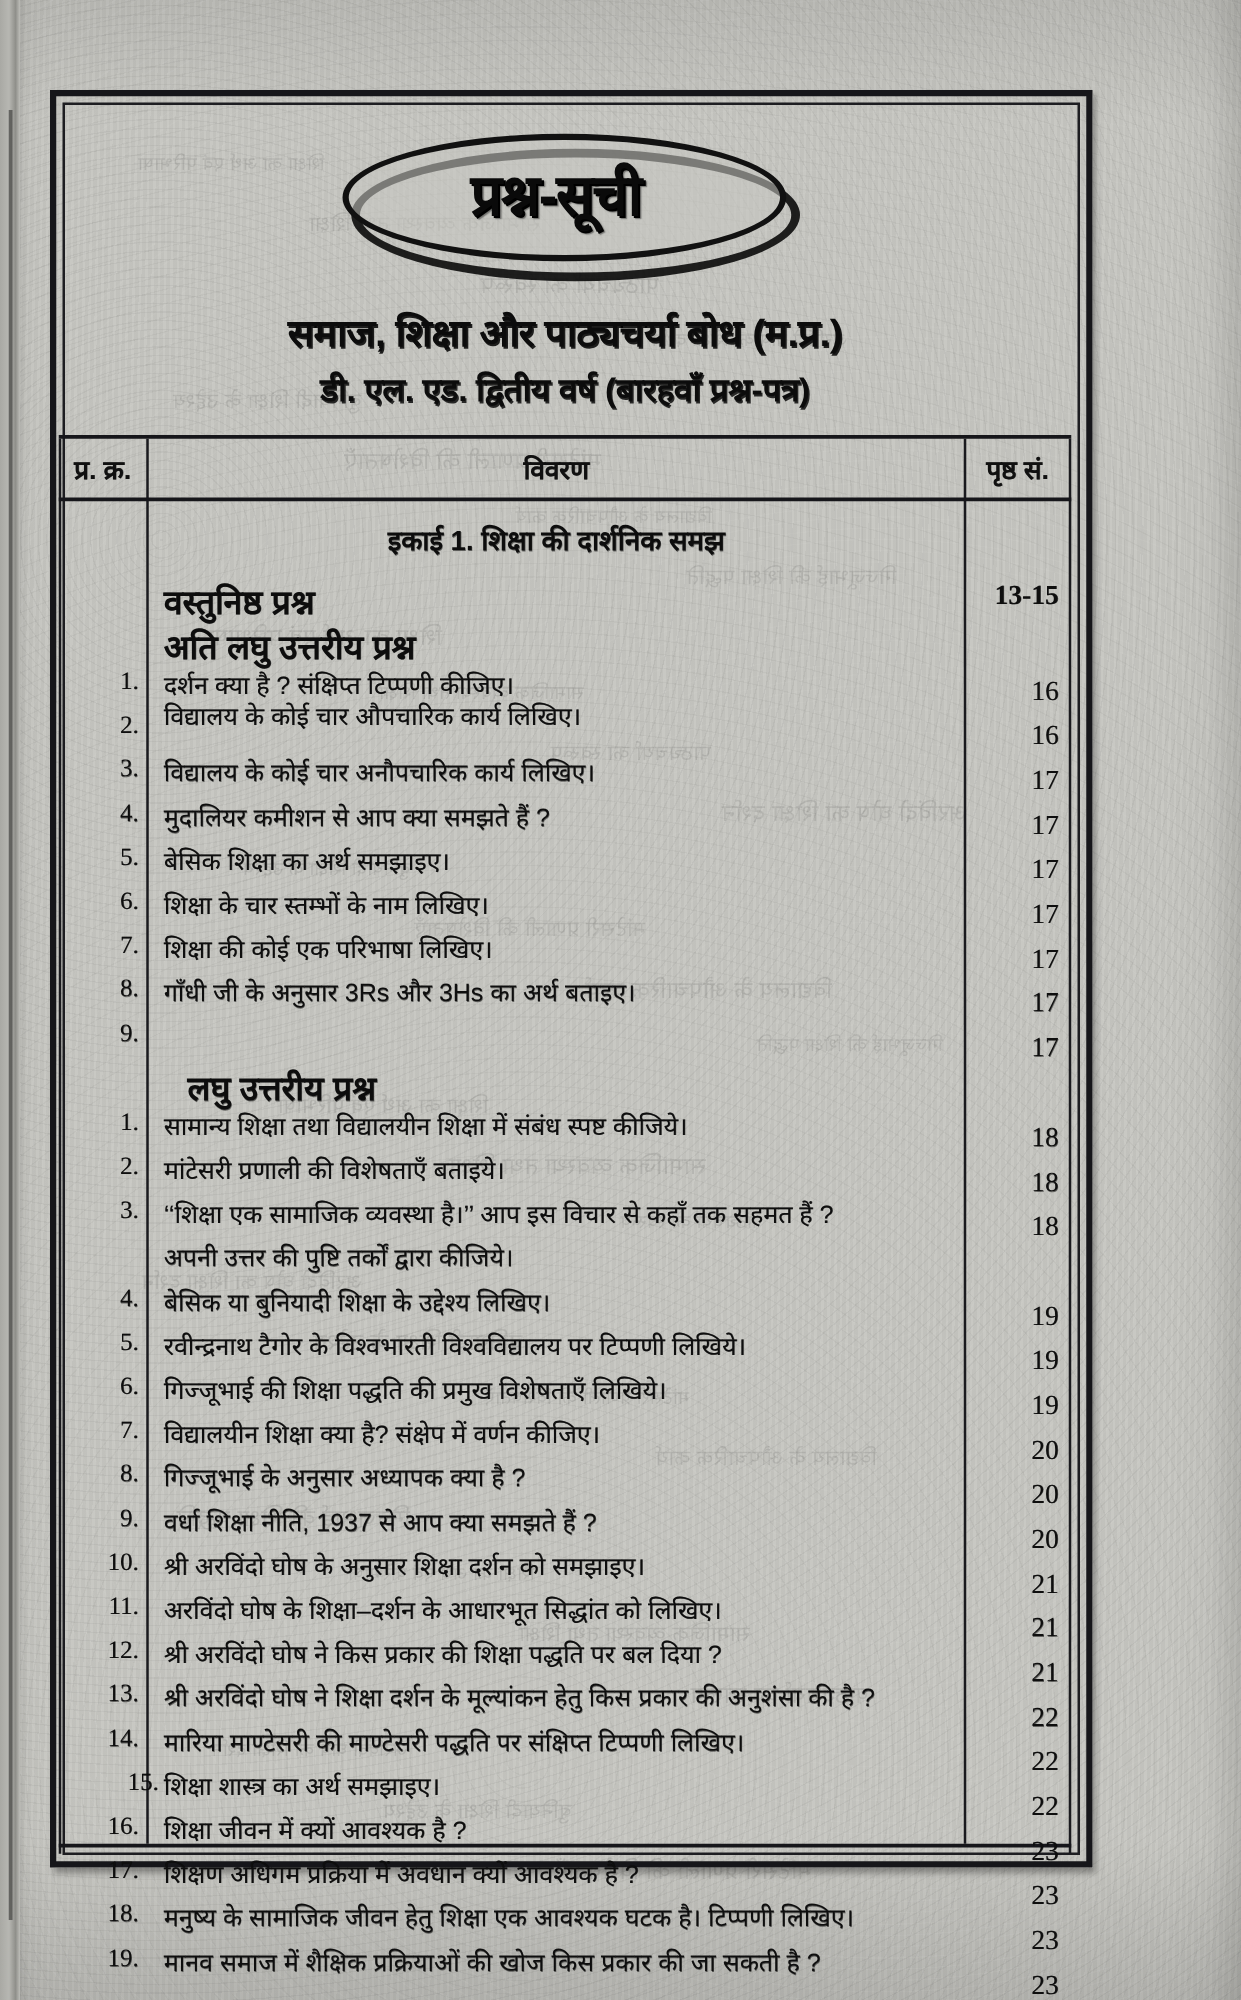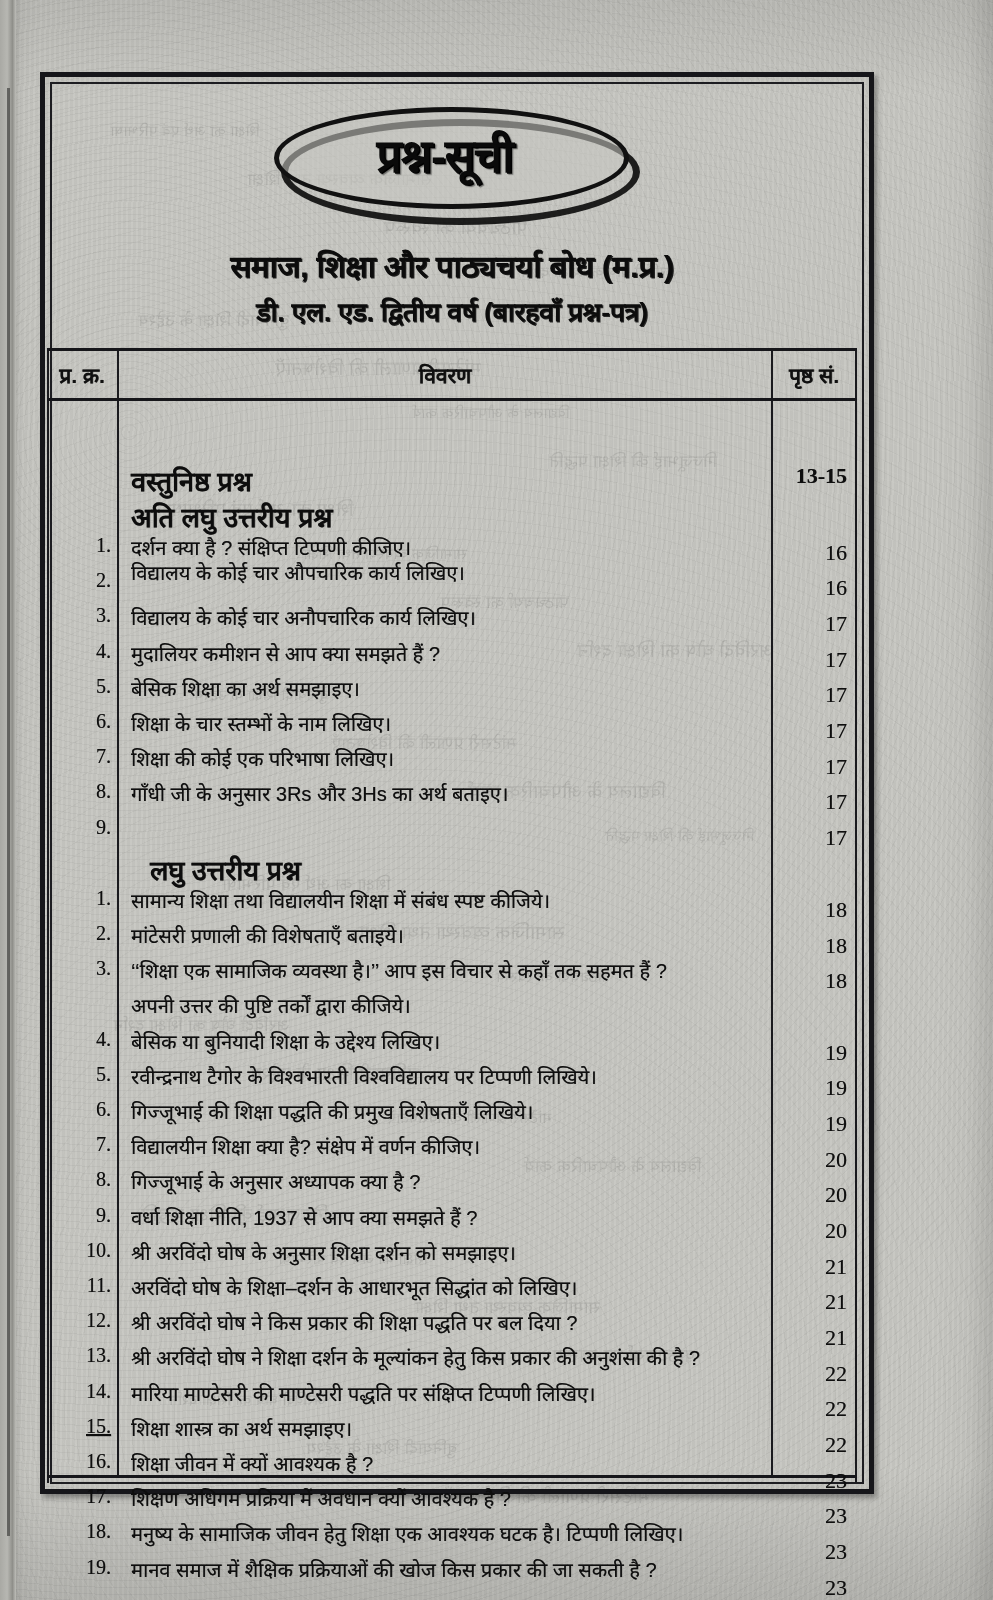--- a/index.html
+++ b/index.html
@@ -214,20 +214,21 @@
   <div class="col-rule" id="rule-page"></div>
   <div class="col-rule" id="rule-right"></div>
   <div id="head-rule"></div>
   <div id="bottom-rule"></div>
 
   <div class="thead" id="th-sno">प्र. क्र.</div>
   <div class="thead" id="th-desc">विवरण</div>
   <div class="thead" id="th-page">पृष्ठ सं.</div>
 
   <div id="rows">
+      <div class="unit-heading" style="top: 16px;">इकाई 1. शिक्षा की दार्शनिक समझ</div>
       <div class="section-heading" style="top: 62px;">वस्तुनिष्ठ प्रश्न</div>
       <div class="pg bold" style="top: 63px; left: 728px;">13-15</div>
       <div class="section-heading" style="top: 98px;">अति लघु उत्तरीय प्रश्न</div>
       <div class="q-num" style="top: 134px; left: 12px;">1.</div>
       <div class="q-text" style="top: 134px;">दर्शन क्या है ? संक्षिप्त टिप्पणी कीजिए।</div>
       <div class="pg" style="top: 139.745px; left: 728px;">16</div>
       <div class="q-num" style="top: 169.2px; left: 12px;">2.</div>
       <div class="q-text" style="top: 159px;">विद्यालय के कोई चार औपचारिक कार्य लिखिए।</div>
       <div class="pg" style="top: 175.404px; left: 728px;">16</div>
       <div class="q-num" style="top: 204.4px; left: 12px;">3.</div>
@@ -287,21 +288,21 @@
       <div class="pg" style="top: 889.382px; left: 728px;">21</div>
       <div class="q-num" style="top: 909.2px; left: 12px;">12.</div>
       <div class="q-text" style="top: 909.2px;">श्री अरविंदो घोष ने किस प्रकार की शिक्षा पद्धति पर बल दिया ?</div>
       <div class="pg" style="top: 925.041px; left: 728px;">21</div>
       <div class="q-num" style="top: 944.4px; left: 12px;">13.</div>
       <div class="q-text" style="top: 944.4px;">श्री अरविंदो घोष ने शिक्षा दर्शन के मूल्यांकन हेतु किस प्रकार की अनुशंसा की है ?</div>
       <div class="pg" style="top: 960.699px; left: 728px;">22</div>
       <div class="q-num" style="top: 979.6px; left: 12px;">14.</div>
       <div class="q-text" style="top: 979.6px;">मारिया माण्टेसरी की माण्टेसरी पद्धति पर संक्षिप्त टिप्पणी लिखिए।</div>
       <div class="pg" style="top: 996.358px; left: 728px;">22</div>
-      <div class="q-num" style="top: 1014.8px; left: 12px; text-decoration: underline;">15.</div>
+      <div class="q-num" style="top: 1014.8px; left: 28px;">15.</div>
       <div class="q-text" style="top: 1014.8px;">शिक्षा शास्त्र का अर्थ समझाइए।</div>
       <div class="pg" style="top: 1032.02px; left: 728px;">22</div>
       <div class="q-num" style="top: 1050px; left: 12px;">16.</div>
       <div class="q-text" style="top: 1050px;">शिक्षा जीवन में क्यों आवश्यक है ?</div>
       <div class="pg" style="top: 1067.67px; left: 728px;">23</div>
       <div class="q-num" style="top: 1085.2px; left: 12px;">17.</div>
       <div class="q-text" style="top: 1085.2px;">शिक्षण अधिगम प्रक्रिया में अवधान क्यों आवश्यक है ?</div>
       <div class="pg" style="top: 1103.33px; left: 728px;">23</div>
       <div class="q-num" style="top: 1120.4px; left: 12px;">18.</div>
       <div class="q-text" style="top: 1120.4px;">मनुष्य के सामाजिक जीवन हेतु शिक्षा एक आवश्यक घटक है। टिप्पणी लिखिए।</div>

